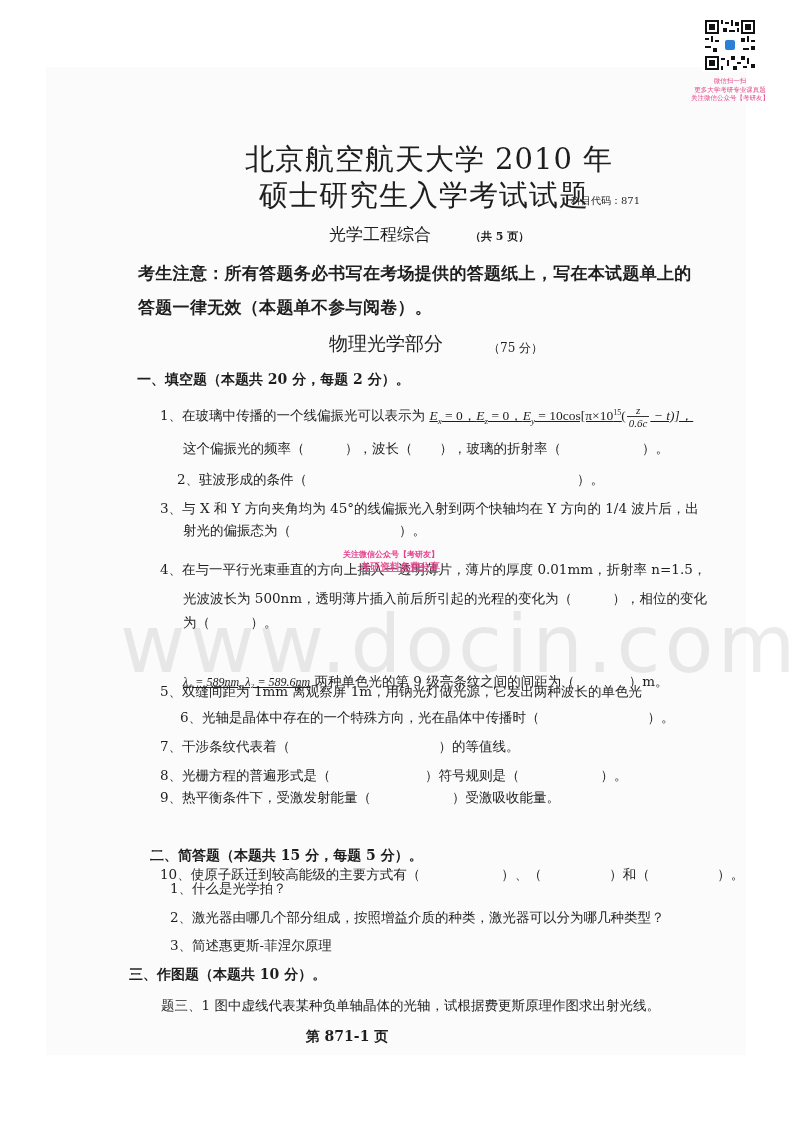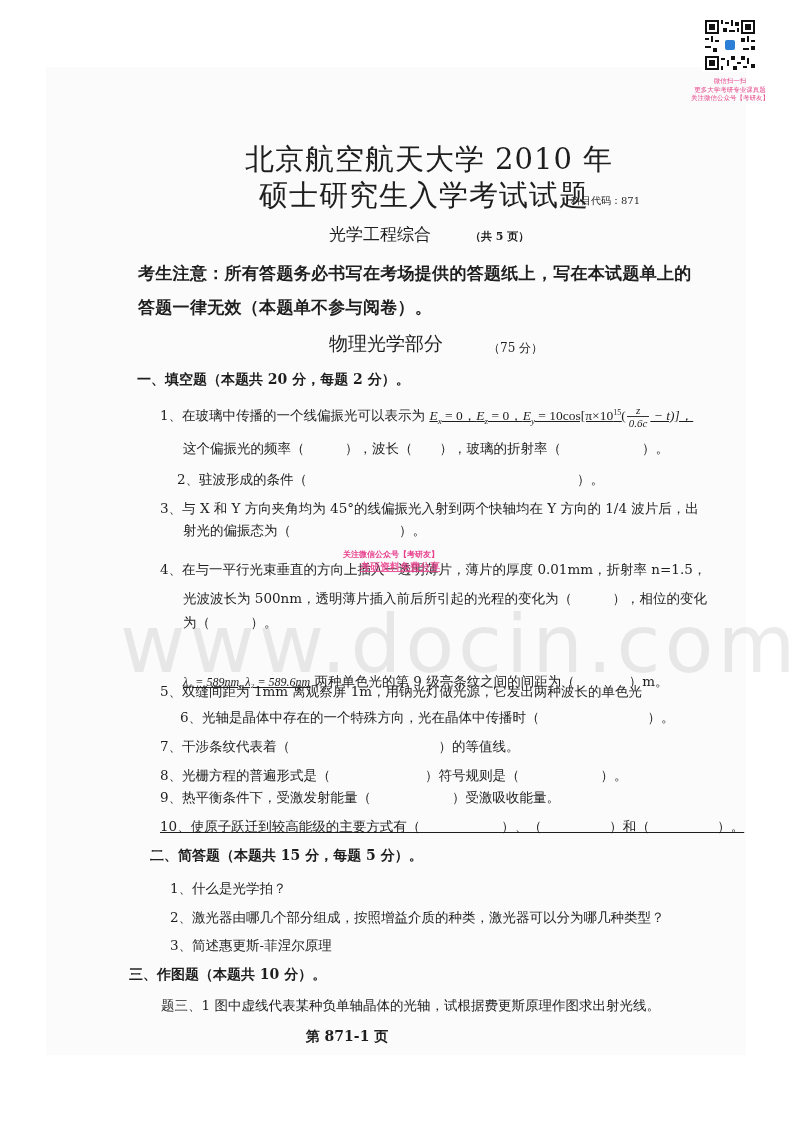--- a/index.html
+++ b/index.html
@@ -138,21 +138,21 @@
 <div class="abs q" style="left:127px; top:683px;">5、双缝间距为 1mm 离观察屏 1m，用钠光灯做光源，它发出两种波长的单色光</div>
 <div class="abs q" style="left:150px; top:673px;">
   <span class="formula" style="font-size:12px">λ₁ = 589nm, λ₂ = 589.6nm</span>
   <span>两种单色光的第 9 级亮条纹之间的间距为（　　　　）m。</span>
 </div>
 
 <div class="abs q" style="left:127px; top:709px;margin-left:20px;">6、光轴是晶体中存在的一个特殊方向，光在晶体中传播时（　　　　　　　　）。</div>
 <div class="abs q" style="left:127px; top:738px;">7、干涉条纹代表着（　　　　　　　　　　　）的等值线。</div>
 <div class="abs q" style="left:127px; top:767px;">8、光栅方程的普遍形式是（　　　　　　　）符号规则是（　　　　　　）。</div>
 <div class="abs q" style="left:127px; top:789px;">9、热平衡条件下，受激发射能量（　　　　　　）受激吸收能量。</div>
-<div class="abs q" style="left:127px; top:818px;text-decoration:underline;">10、使原子跃迁到较高能级的主要方式有（　　　　　　）、（　　　　　）和（　　　　　）。</div>
+<div class="abs q" style="left:127px; top:866px;">10、使原子跃迁到较高能级的主要方式有（　　　　　　）、（　　　　　）和（　　　　　）。</div>
 
 <div class="abs heading" style="left:117px; top:847px;">二、简答题（本题共 15 分，每题 5 分）。</div>
 <div class="abs q" style="left:137px; top:880px;">1、什么是光学拍？</div>
 <div class="abs q" style="left:137px; top:909px;">2、激光器由哪几个部分组成，按照增益介质的种类，激光器可以分为哪几种类型？</div>
 <div class="abs q" style="left:137px; top:937px;">3、简述惠更斯-菲涅尔原理</div>
 
 <div class="abs heading" style="left:96px; top:966px;">三、作图题（本题共 10 分）。</div>
 <div class="abs q" style="left:128px; top:997px;">题三、1 图中虚线代表某种负单轴晶体的光轴，试根据费更斯原理作图求出射光线。</div>
 
 <div class="abs footer">第 871-1 页</div>

